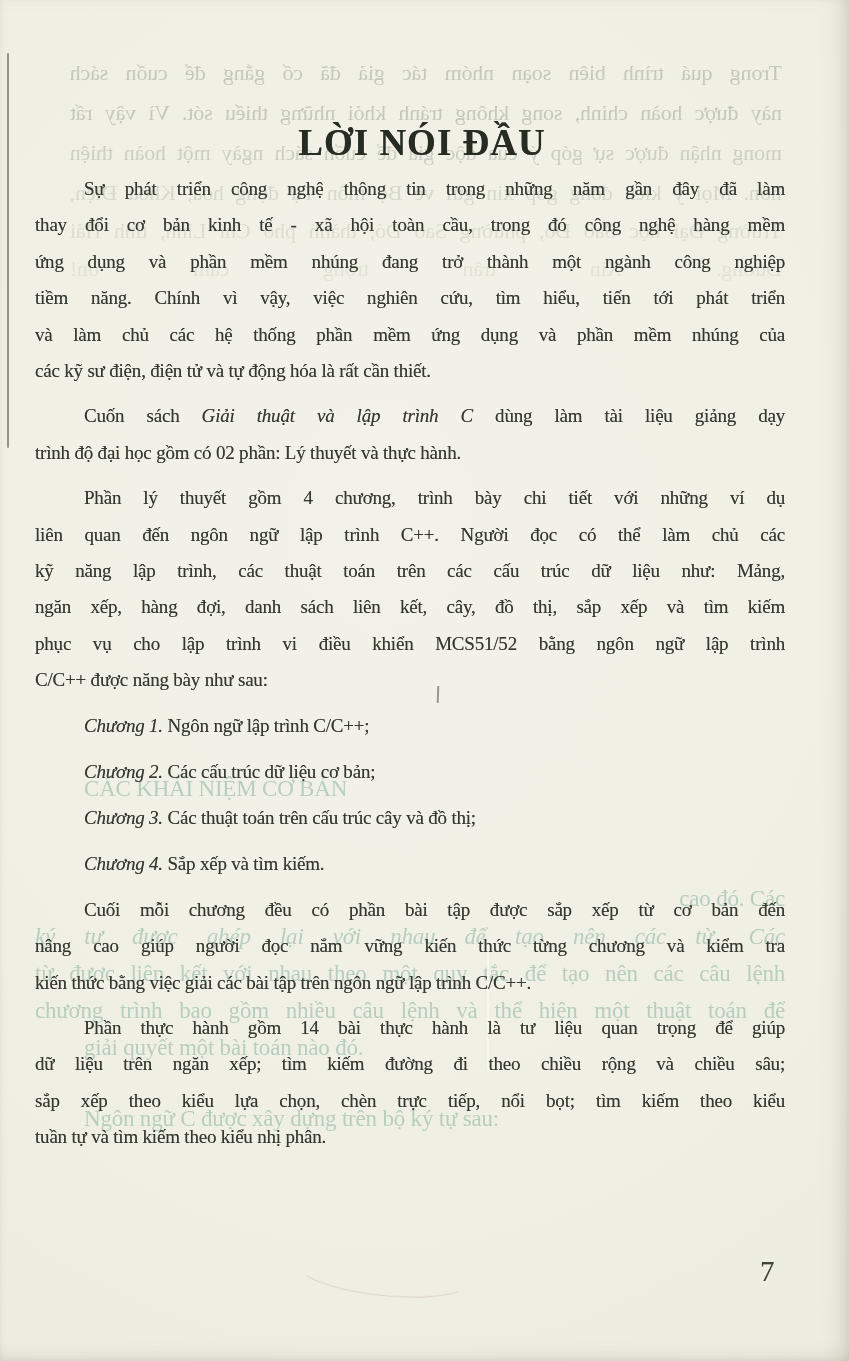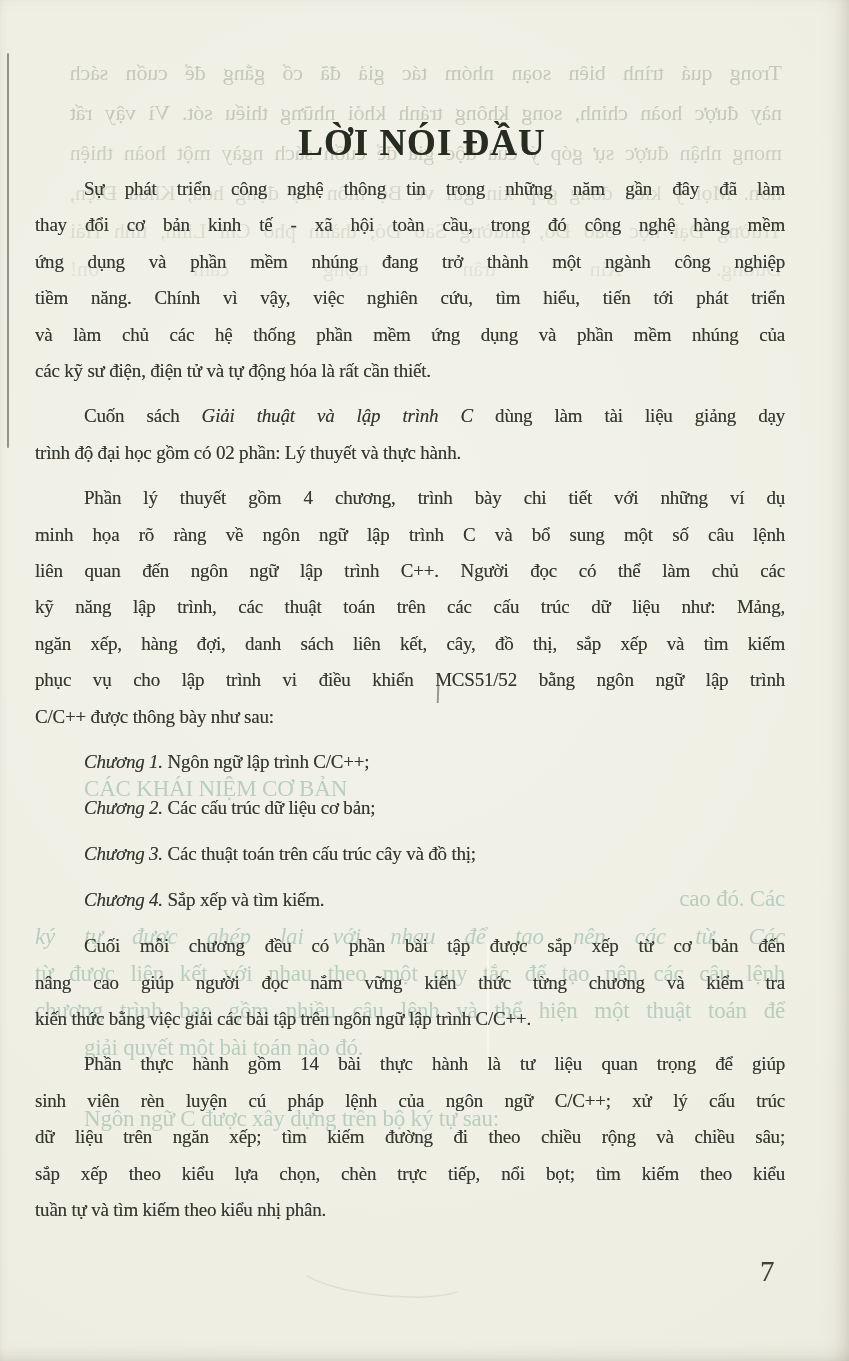--- a/index.html
+++ b/index.html
@@ -127,47 +127,45 @@
         <div class="tline"><span>tiềm năng. Chính vì vậy, việc nghiên cứu, tìm hiểu, tiến tới phát triển</span></div>
         <div class="tline"><span>và làm chủ các hệ thống phần mềm ứng dụng và phần mềm nhúng của</span></div>
         <div class="tline endline"><span>các kỹ sư điện, điện tử và tự động hóa là rất cần thiết.</span></div>
       </div>
       <div class="para">
         <div class="tline indent"><span>Cuốn sách </span><span class="it">Giải thuật và lập trình C</span><span> dùng làm tài liệu giảng dạy</span></div>
         <div class="tline endline"><span>trình độ đại học gồm có 02 phần: Lý thuyết và thực hành.</span></div>
       </div>
       <div class="para">
         <div class="tline indent"><span>Phần lý thuyết gồm 4 chương, trình bày chi tiết với những ví dụ</span></div>
-        <div class="tline"><span>minh họa rõ ràng về ngôn ngữ lập trình C và bổ sung một số câu lệnh</span></div>
         <div class="tline"><span>liên quan đến ngôn ngữ lập trình C++. Người đọc có thể làm chủ các</span></div>
         <div class="tline"><span>kỹ năng lập trình, các thuật toán trên các cấu trúc dữ liệu như: Mảng,</span></div>
         <div class="tline"><span>ngăn xếp, hàng đợi, danh sách liên kết, cây, đồ thị, sắp xếp và tìm kiếm</span></div>
         <div class="tline"><span>phục vụ cho lập trình vi điều khiển MCS51/52 bằng ngôn ngữ lập trình</span></div>
-        <div class="tline endline"><span>C/C++ được thông bày như sau:</span></div>
+        <div class="tline endline"><span>C/C++ được năng bày như sau:</span></div>
       </div>
       <div class="para chapter">
         <div class="tline indent endline"><span class="it">Chương 1.</span><span> Ngôn ngữ lập trình C/C++;</span></div>
       </div>
       <div class="para chapter">
         <div class="tline indent endline"><span class="it">Chương 2.</span><span> Các cấu trúc dữ liệu cơ bản;</span></div>
       </div>
       <div class="para chapter">
         <div class="tline indent endline"><span class="it">Chương 3.</span><span> Các thuật toán trên cấu trúc cây và đồ thị;</span></div>
       </div>
       <div class="para chapter">
         <div class="tline indent endline"><span class="it">Chương 4.</span><span> Sắp xếp và tìm kiếm.</span></div>
       </div>
       <div class="para">
         <div class="tline indent"><span>Cuối mỗi chương đều có phần bài tập được sắp xếp từ cơ bản đến</span></div>
         <div class="tline"><span>nâng cao giúp người đọc nắm vững kiến thức từng chương và kiểm tra</span></div>
         <div class="tline endline"><span>kiến thức bằng việc giải các bài tập trên ngôn ngữ lập trình C/C++.</span></div>
       </div>
       <div class="para">
         <div class="tline indent"><span>Phần thực hành gồm 14 bài thực hành là tư liệu quan trọng để giúp</span></div>
-        <div class="tline"><span>sinh viên rèn luyện cú pháp lệnh của ngôn ngữ C/C++; xử lý cấu trúc</span></div>
         <div class="tline"><span>dữ liệu trên ngăn xếp; tìm kiếm đường đi theo chiều rộng và chiều sâu;</span></div>
         <div class="tline"><span>sắp xếp theo kiểu lựa chọn, chèn trực tiếp, nổi bọt; tìm kiếm theo kiểu</span></div>
         <div class="tline endline"><span>tuần tự và tìm kiếm theo kiểu nhị phân.</span></div>
       </div>
     </div>
   <div class="page-number">7</div>
 
 </div>
 
 </body></html>

